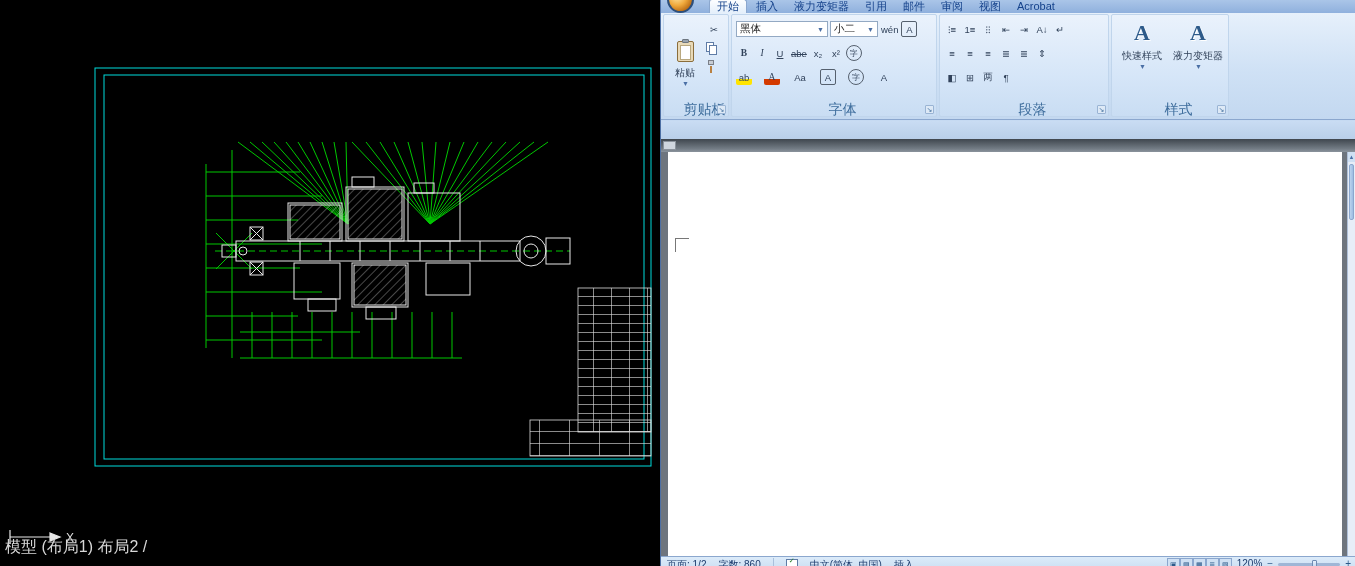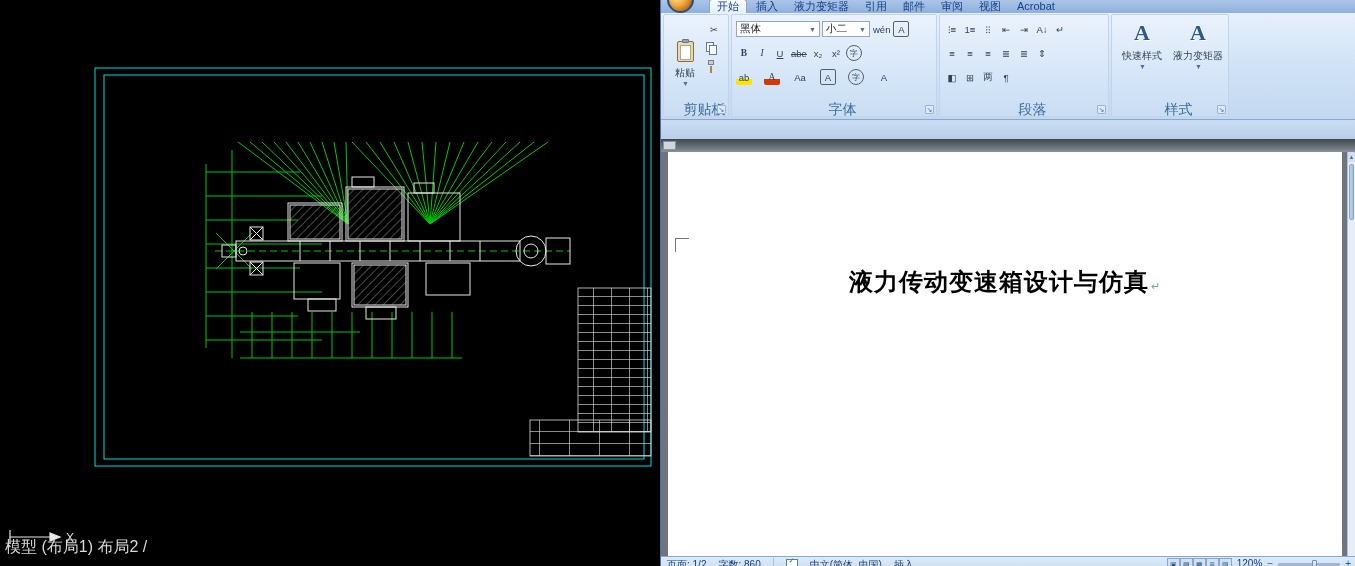--- a/index.html
+++ b/index.html
@@ -205,21 +205,21 @@
               <i></i>
               <u></u>
             </span>
         </div>
         <div class="grp-label">剪贴板</div>
         <div class="launcher">↘</div>
       </div>
 
       <div class="grp" style="left:70px;width:206px;">
         <div class="frow" style="left:4px;top:6px;">
-          <span class="combo" style="width:84px;">
+          <span class="combo" style="width:92px;">
               <span style="flex:1;">黑体</span>
               <span class="arr">▼</span>
             </span>
           <span class="combo" style="width:48px;">
               <span style="flex:1;">小二</span>
               <span class="arr">▼</span>
             </span>
           <span class="sb">wén</span>
           <span class="sb boxed">A</span>
         </div>
@@ -293,21 +293,20 @@
     </div>
 
     <div class="belowribbon"></div>
     <div class="darkstrip">
       <span class="strip-btn"></span>
     </div>
 
     <div class="docarea">
       <div class="page">
         <div class="cropmark"></div>
-        <div class="doc-title"><span>液力传动变速箱设计与仿真</span><span class="pmark">↵</span></div>
       </div>
       <div class="vscroll">
         <div class="up">▲</div>
         <div class="thumb"></div>
       </div>
     </div>
 
     <div class="statusbar">
       <span>页面: 1/2</span>
       <span>字数: 860</span>

